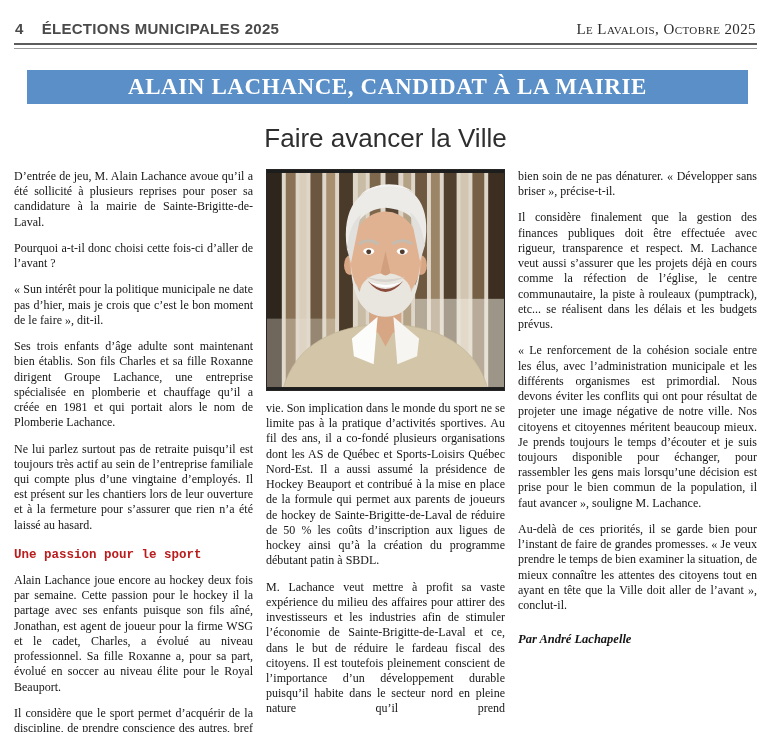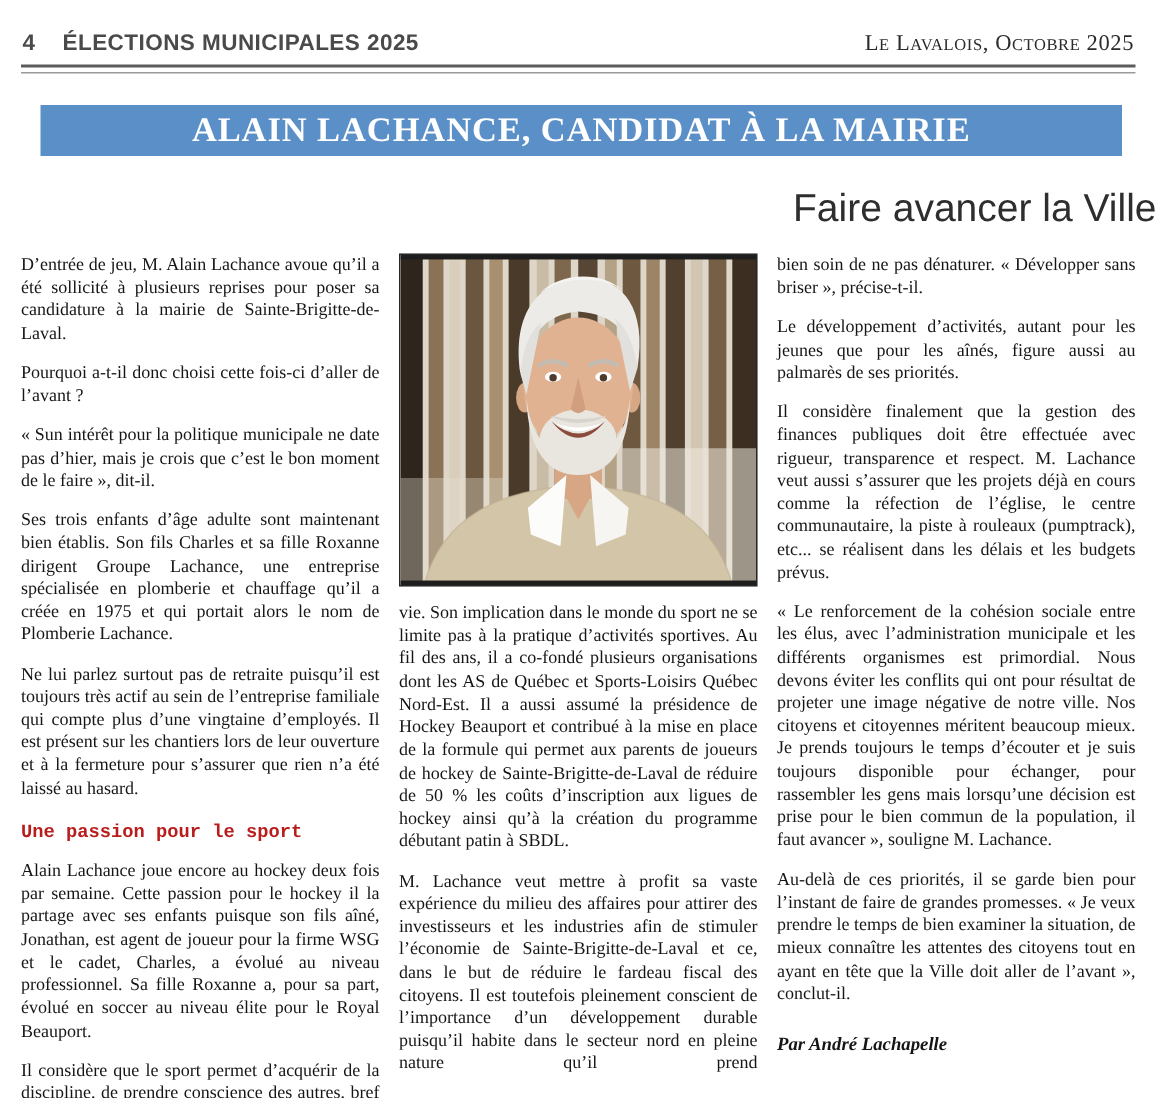--- a/index.html
+++ b/index.html
@@ -31,21 +31,21 @@
   .banner {
     margin:21px 23px 0 27px; height:34px;
     display:flex; align-items:center; justify-content:center;
     background:#5b8fc7; color:#ffffff;
     font-family:"Liberation Serif", serif; font-weight:bold;
     font-size:23px; letter-spacing:0.6px; white-space:nowrap;
   }
   
   .headline {
     font-family:"Liberation Sans", sans-serif; font-weight:400;
-    font-size:26px; color:#2e2e2e; text-align:right;
+    font-size:26px; color:#2e2e2e; text-align:center;
     margin:19px 0 15px 0;
   }
   
   .columns { display:flex; gap:13px; padding:0 14px; }
   .col { flex:1 1 0; min-width:0; }
   .body-p {
     font-size:12px; line-height:1.27; text-align:justify;
     margin:0 0 11px 0; hyphens:auto;
   }
   .body-p.cont { text-align-last:justify; margin-bottom:0; }
@@ -83,21 +83,21 @@
     <span>ALAIN LACHANCE, CANDIDAT À LA MAIRIE</span>
   </div>
 
   <h1 class="headline">Faire avancer la Ville</h1>
 
   <main class="columns">
     <div class="col">
         <p class="body-p">D’entrée de jeu, M. Alain Lachance avoue qu’il a été sollicité à plusieurs reprises pour poser sa candidature à la mairie de Sainte-Brigitte-de-Laval.</p>
         <p class="body-p">Pourquoi a-t-il donc choisi cette fois-ci d’aller de l’avant ?</p>
         <p class="body-p">« Sun intérêt pour la politique municipale ne date pas d’hier, mais je crois que c’est le bon moment de le faire », dit-il.</p>
-        <p class="body-p">Ses trois enfants d’âge adulte sont maintenant bien établis. Son fils Charles et sa fille Roxanne dirigent Groupe Lachance, une entreprise spécialisée en plomberie et chauffage qu’il a créée en 1975 et qui portait alors le nom de Plomberie Lachance.</p>
+        <p class="body-p">Ses trois enfants d’âge adulte sont maintenant bien établis. Son fils Charles et sa fille Roxanne dirigent Groupe Lachance, une entreprise spécialisée en plomberie et chauffage qu’il a créée en 1981 et qui portait alors le nom de Plomberie Lachance.</p>
         <p class="body-p">Ne lui parlez surtout pas de retraite puisqu’il est toujours très actif au sein de l’entreprise familiale qui compte plus d’une vingtaine d’employés. Il est présent sur les chantiers lors de leur ouverture et à la fermeture pour s’assurer que rien n’a été laissé au hasard.</p>
         <h3 class="subhead">Une passion pour le sport</h3>
         <p class="body-p">Alain Lachance joue encore au hockey deux fois par semaine. Cette passion pour le hockey il la partage avec ses enfants puisque son fils aîné, Jonathan, est agent de joueur pour la firme WSG et le cadet, Charles, a évolué au niveau professionnel. Sa fille Roxanne a, pour sa part, évolué en soccer au niveau élite pour le Royal Beauport.</p>
         <p class="body-p cont">Il considère que le sport permet d’acquérir de la discipline, de prendre conscience des autres, bref qu’il s’agit d’un bel outil pour avancer dans la</p>
       </div>
     <div class="col">
         <div class="photo">
     <svg viewBox="0 0 240 222" preserveAspectRatio="none">
 
       <rect x="0" y="0" width="240" height="222" fill="#ded6c8"></rect>
@@ -156,20 +156,19 @@
 
       <rect x="0" y="0" width="240" height="3" fill="#1d1d1d"></rect>
       <rect x="0" y="219" width="240" height="3" fill="#1d1d1d"></rect>
     </svg>
   </div>
         <p class="body-p">vie. Son implication dans le monde du sport ne se limite pas à la pratique d’activités sportives. Au fil des ans, il a co-fondé plusieurs organisations dont les AS de Québec et Sports-Loisirs Québec Nord-Est. Il a aussi assumé la présidence de Hockey Beauport et contribué à la mise en place de la formule qui permet aux parents de joueurs de hockey de Sainte-Brigitte-de-Laval de réduire de 50 % les coûts d’inscription aux ligues de hockey ainsi qu’à la création du programme débutant patin à SBDL.</p>
         <p class="body-p cont">M. Lachance veut mettre à profit sa vaste expérience du milieu des affaires pour attirer des investisseurs et les industries afin de stimuler l’économie de Sainte-Brigitte-de-Laval et ce, dans le but de réduire le fardeau fiscal des citoyens. Il est toutefois pleinement conscient de l’importance d’un développement durable puisqu’il habite dans le secteur nord en pleine nature qu’il prend</p>
       </div>
     <div class="col">
         <p class="body-p">bien soin de ne pas dénaturer. « Développer sans briser », précise-t-il.</p>
-        <p class="body-p">Le développement d’activités, autant pour les jeunes que pour les aînés, figure aussi au palmarès de ses priorités.</p>
         <p class="body-p">Il considère finalement que la gestion des finances publiques doit être effectuée avec rigueur, transparence et respect. M. Lachance veut aussi s’assurer que les projets déjà en cours comme la réfection de l’église, le centre communautaire, la piste à rouleaux (pumptrack), etc... se réalisent dans les délais et les budgets prévus.</p>
         <p class="body-p">« Le renforcement de la cohésion sociale entre les élus, avec l’administration municipale et les différents organismes est primordial. Nous devons éviter les conflits qui ont pour résultat de projeter une image négative de notre ville. Nos citoyens et citoyennes méritent beaucoup mieux. Je prends toujours le temps d’écouter et je suis toujours disponible pour échanger, pour rassembler les gens mais lorsqu’une décision est prise pour le bien commun de la population, il faut avancer », souligne M. Lachance.</p>
         <p class="body-p">Au-delà de ces priorités, il se garde bien pour l’instant de faire de grandes promesses. « Je veux prendre le temps de bien examiner la situation, de mieux connaître les attentes des citoyens tout en ayant en tête que la Ville doit aller de l’avant », conclut-il.</p>
         <p class="byline">Par André Lachapelle</p>
       </div>
   </main>
 </div>
 
 </body></html>

